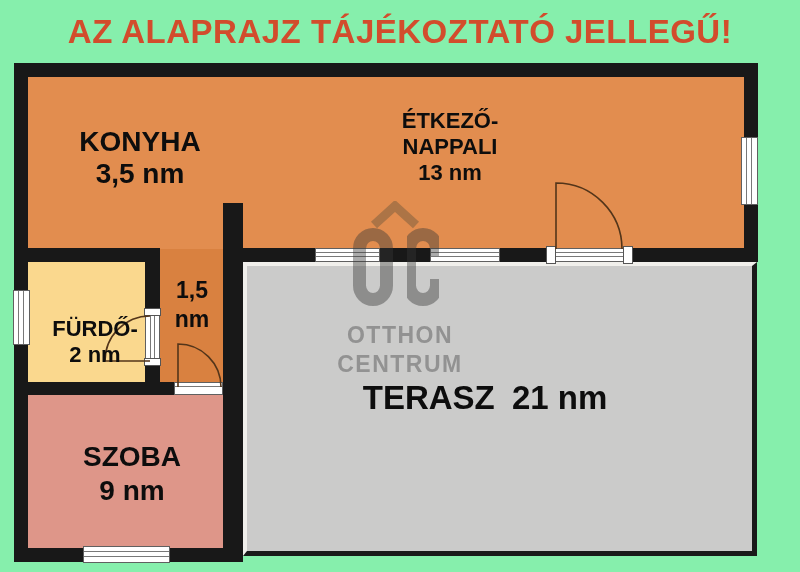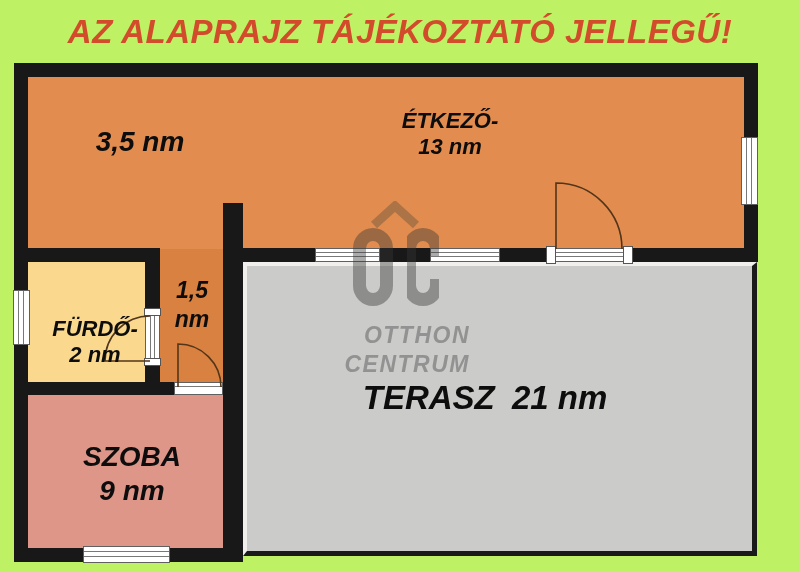--- a/index.html
+++ b/index.html
@@ -1,38 +1,38 @@
 <!DOCTYPE html>
 <html><head>
 <meta charset="utf-8">
 <style>
   html,body{margin:0;padding:0;background:#f2f0ea;}
   .stage{
     position:relative;width:800px;height:572px;overflow:hidden;
-    background:#bef264;font-family:"Liberation Sans",sans-serif;font-style:italic;
+    background:#86efac;font-family:"Liberation Sans",sans-serif;
   }
   .title{
     position:absolute;left:0;top:13px;width:100%;text-align:center;
     font-size:33px;font-weight:bold;color:#d24c2c;letter-spacing:.5px;
     font-family:"Liberation Sans",sans-serif;
   }
   .fill{position:absolute;}
   .wall{position:absolute;background:#181818;}
   .win-h{position:absolute;box-sizing:border-box;border:1px solid #606060;
     background-color:#fff;
     background-image:linear-gradient(to bottom,#fff 0 28%,#787878 28% 36%,#fff 36% 60%,#787878 60% 68%,#fff 68% 100%);}
   .win-v{position:absolute;box-sizing:border-box;border:1px solid #606060;
     background-color:#fff;
     background-image:linear-gradient(to right,#fff 0 28%,#787878 28% 36%,#fff 36% 60%,#787878 60% 68%,#fff 68% 100%);}
   .cap{position:absolute;background:#fff;border:1px solid #555;box-sizing:border-box;}
   .label{position:absolute;font-weight:bold;color:#0d0d0d;text-align:center;
     line-height:1.15;}
   .arc-svg{position:absolute;left:0;top:0;pointer-events:none;}
   .wm{position:absolute;}
-  .wm-text{position:absolute;text-align:right;font-weight:bold;letter-spacing:1.5px;
+  .wm-text{position:absolute;text-align:center;font-weight:bold;letter-spacing:1.5px;
     color:rgba(105,105,105,.58);}
   .oc{color:rgba(55,55,55,.42);}
 </style>
 </head>
 <body>
 
 <div class="stage">
 
   <div class="title">AZ ALAPRAJZ TÁJÉKOZTATÓ JELLEGŰ!</div>
 
@@ -68,25 +68,27 @@
   <div class="cap" style="left:144px;top:308px;width:17px;height:8px;"></div>
   <div class="cap" style="left:144px;top:358px;width:17px;height:8px;"></div>
 
   <svg class="arc-svg" width="800" height="572" viewBox="0 0 800 572">
     <path d="M556,249 L556,183 A66,66 0 0 1 622,249" fill="none" stroke="#53351a" stroke-width="1.6"></path>
     <path d="M178,387 L178,344 A43,43 0 0 1 221,387" fill="none" stroke="#53351a" stroke-width="1.6"></path>
     <path d="M150,361 L105,361 A45,45 0 0 1 150,316" fill="none" stroke="#53351a" stroke-width="1.6"></path>
   </svg>
 
   <div class="label" style="left:40px;top:126px;width:200px;font-size:28px;">
+    <div>KONYHA</div>
     <div>3,5 nm</div>
   </div>
 
   <div class="label" style="left:365px;top:108px;width:170px;font-size:22px;line-height:1.18;">
     <div>ÉTKEZŐ-</div>
+    <div>NAPPALI</div>
     <div>13 nm</div>
   </div>
 
   <div class="label" style="left:40px;top:280px;width:110px;font-size:22px;line-height:1.2;margin-top:36px;">
     <div>FÜRDŐ-</div>
     <div>2 nm</div>
   </div>
 
   <div class="label" style="left:162px;top:276px;width:60px;font-size:23px;line-height:1.25;">
     <div>1,5</div>

